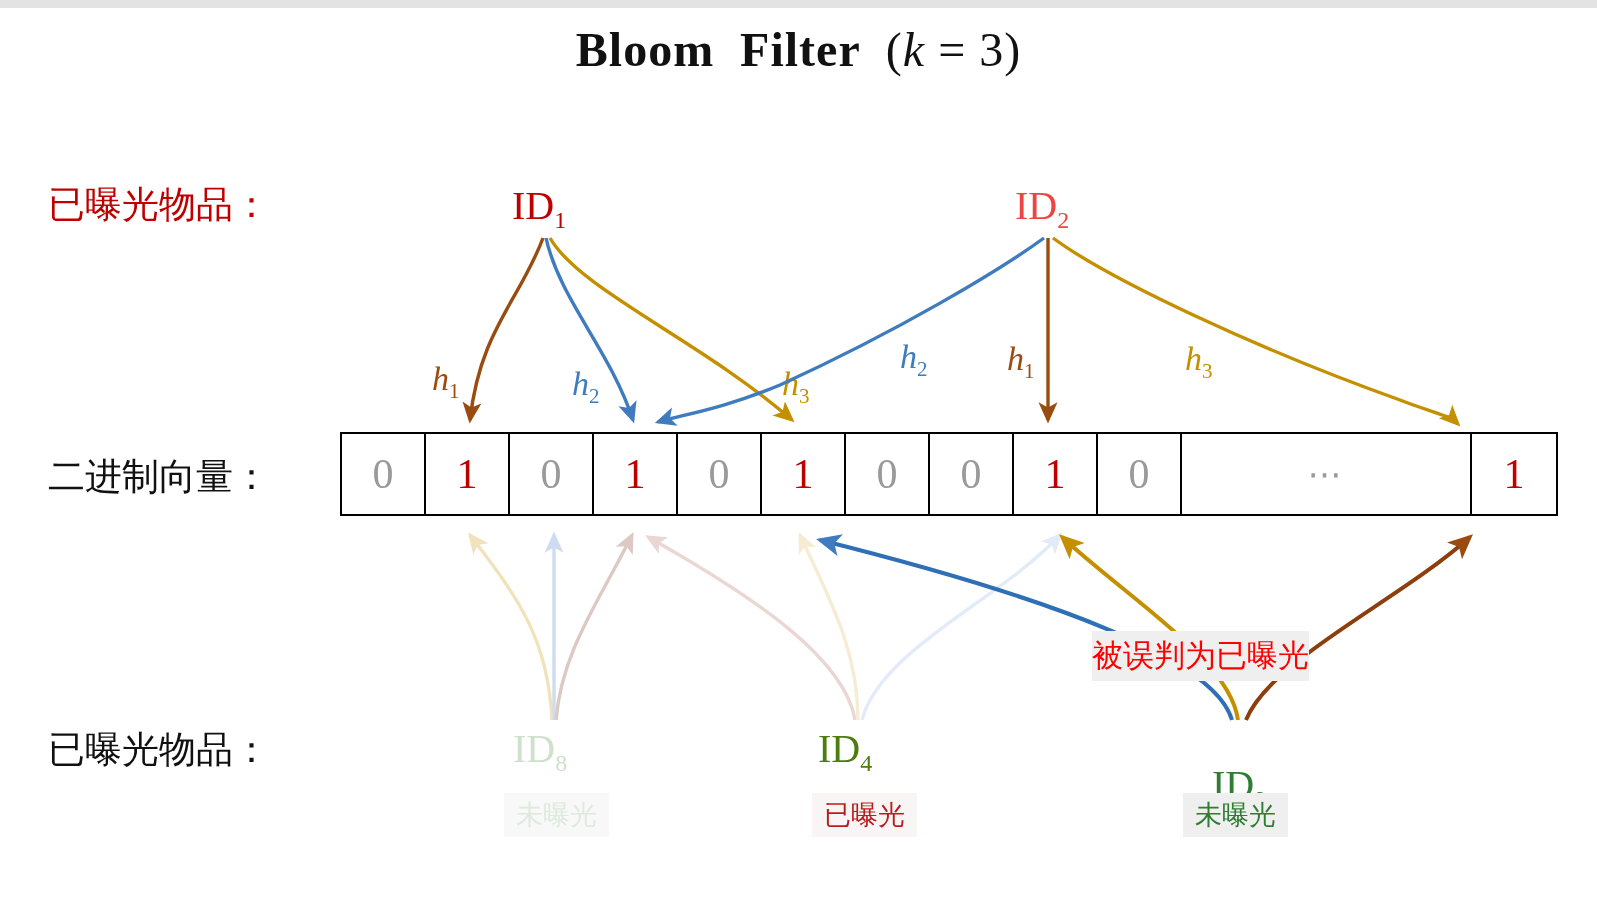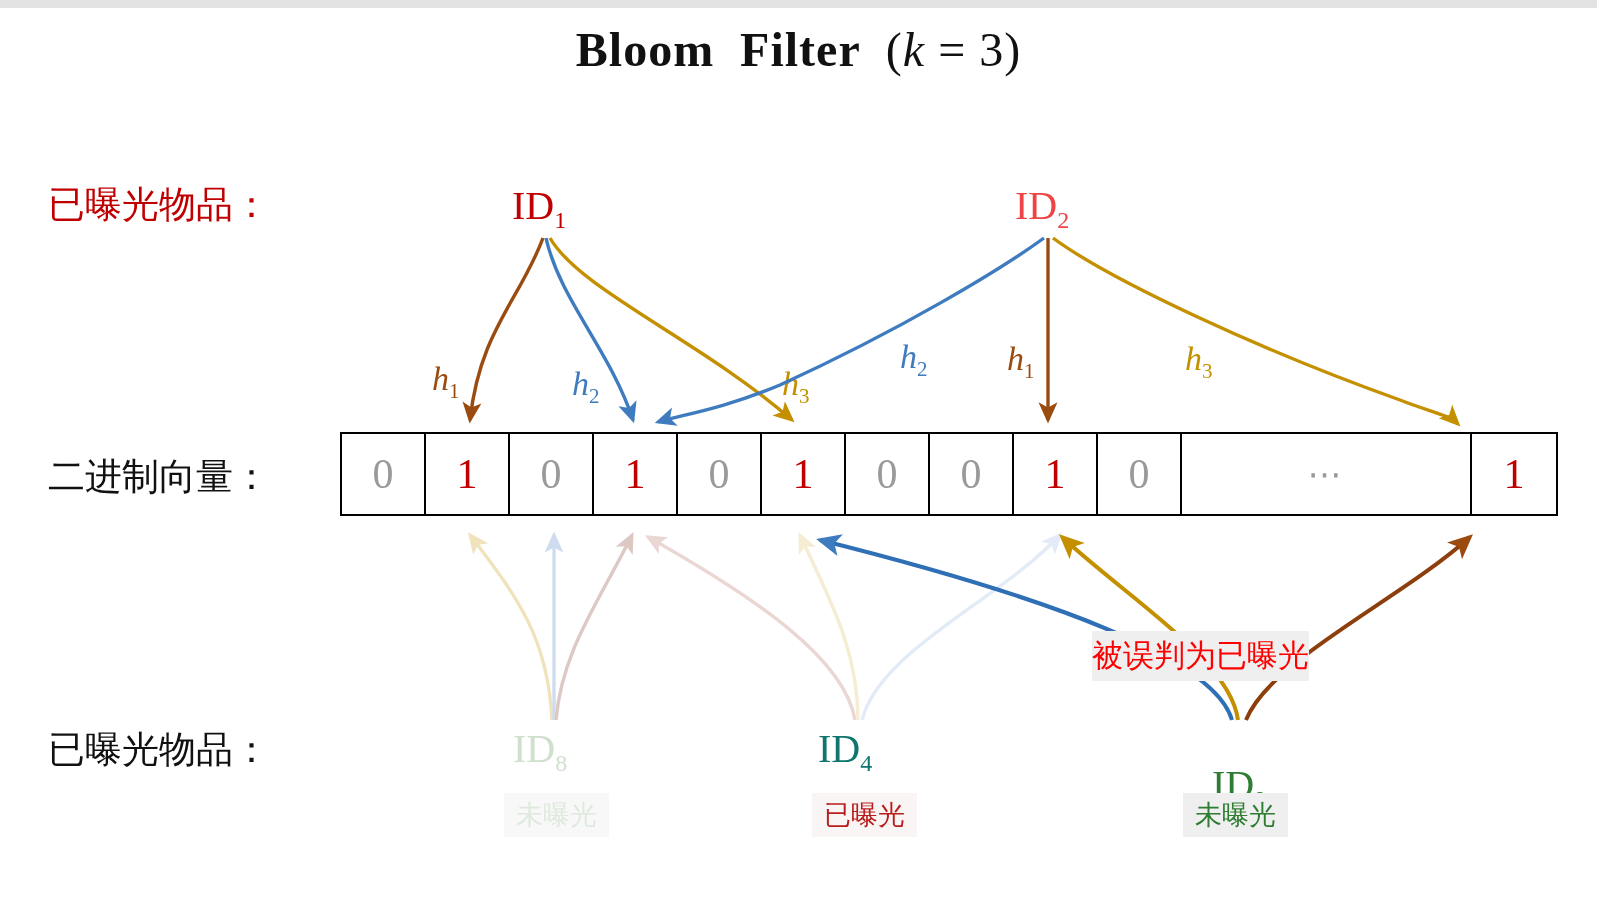--- a/index.html
+++ b/index.html
@@ -19,21 +19,21 @@
   #label-exposed{left:48px;top:180px;color:#c00000;}
   #label-bitvec{left:48px;top:452px;color:#111;}
   #label-recall{left:48px;top:725px;color:#111;}
 
   .idtag{position:absolute;font-family:"Liberation Serif","DejaVu Serif",serif;
          font-size:40px;white-space:nowrap;}
   .idtag sub{font-size:24px;}
   #id1{left:512px;top:182px;color:#c00000;}
   #id2{left:1015px;top:182px;color:#ef4444;}
   #id8{left:513px;top:725px;color:#cfe0cd;}
-  #id4{left:818px;top:725px;color:#0f766e;}
+  #id4{left:818px;top:725px;color:#4d7c0f;}
   #id9{left:1212px;top:725px;color:#2e7d32;margin-top:36px;}
 
   .badge{position:absolute;font-size:27px;padding:4px 12px;white-space:nowrap;}
   #badge8{left:504px;top:793px;background:#f7f8f7;color:#dfeade;}
   #badge4{left:812px;top:793px;background:#faf5f5;color:#b91c1c;}
   #badge9{left:1183px;top:793px;background:#efefef;color:#2e7d32;}
 
   #misjudge{position:absolute;left:1092px;top:631px;background:#efefef;
             color:#ff0000;font-size:31px;padding:4px 0;white-space:nowrap;}
 

